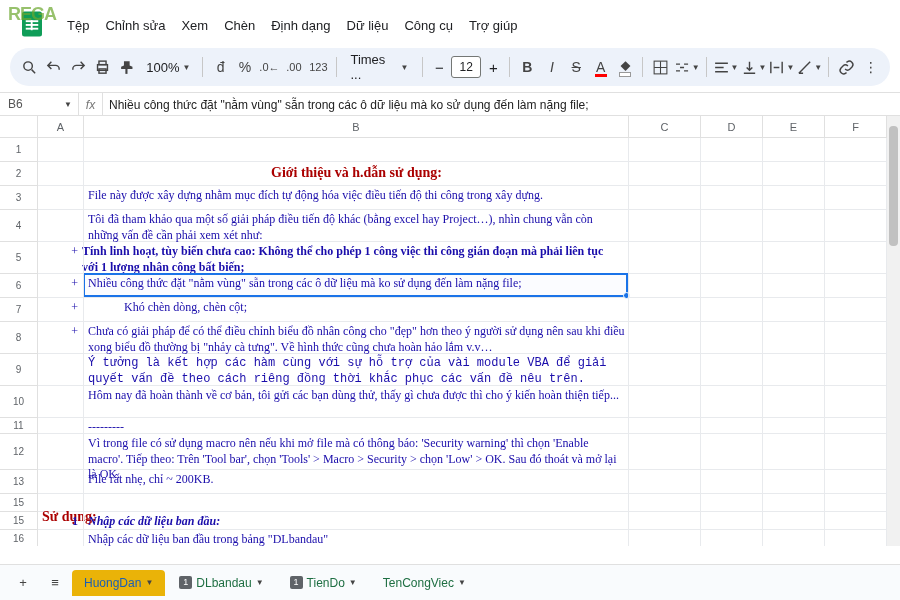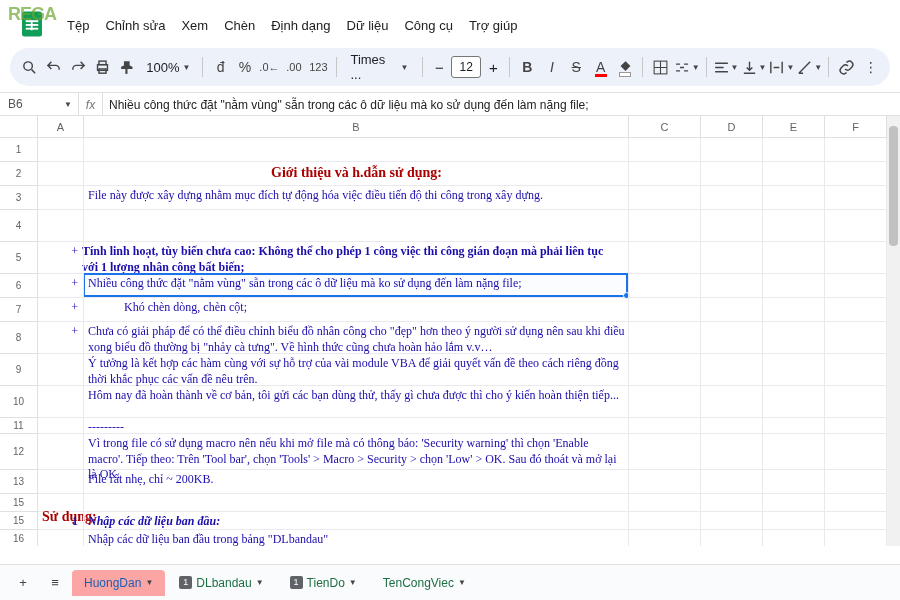--- a/index.html
+++ b/index.html
@@ -45,21 +45,21 @@
 .gridlines-h { position: absolute; left: 0; right: 0; height: 1px; background: #e8eaed; }
 .cell-txt { position: absolute; font-family: 'Times New Roman', serif; font-size: 12px; color: #1a0dab; padding: 2px 4px; line-height: 1.3; }
 .title-txt { font-size: 17px; font-weight: bold; color: #1a0dab; text-align: center; }
 .sub-txt { font-size: 14px; font-weight: bold; color: #a00; text-align: center; }
 .section-txt { font-size: 14px; font-weight: bold; color: #a00; }
 .sel-cell { position: absolute; border: 2px solid #1a73e8; background: rgba(26,115,232,0.02); }
 .sel-handle { position: absolute; width: 7px; height: 7px; background: #1a73e8; border: 1px solid #fff; border-radius: 50%; right: -4px; bottom: -4px; }
 .sheet-tabs { position: absolute; bottom: 0; left: 0; right: 0; height: 36px; background: #f9fbfd; border-top: 1px solid #e0e0e0; display: flex; align-items: center; padding: 0 8px; gap: 2px; }
 .stab-btn { width: 30px; height: 28px; display: flex; align-items: center; justify-content: center; cursor: pointer; color: #444; border-radius: 4px; }
 .stab { padding: 6px 12px; font-size: 12px; color: #1e6e42; display: flex; align-items: center; gap: 4px; cursor: pointer; border-radius: 4px 4px 0 0; }
-.stab.active { background: #fca5a5; color: #1a5fb4; }
+.stab.active { background: #eab308; color: #1a5fb4; }
 .stab-num { background: #5f6368; color: #fff; font-size: 9px; width: 13px; height: 13px; border-radius: 2px; text-align: center; line-height: 13px; }
 .scroll-v { position: absolute; right: 0; top: 0; bottom: 0; width: 13px; background: #f1f1f1; }
 .scroll-thumb { position: absolute; right: 2px; width: 9px; background: #c1c1c1; border-radius: 4px; }
 </style>
 </head>
 <body>
 
 <div class="watermark">REGA</div>
 
 <div class="topbar">
@@ -238,37 +238,38 @@
         <div class="rn" style="height: 18px; line-height: 18px;">15</div>
         <div class="rn" style="height: 18px; line-height: 18px;">16</div>
       </div>
     <div class="cells" id="cells">
         <div class="gridlines-h" style="top: 23px;"></div>
         <div class="gridlines-h" style="top: 47px;"></div>
         <div class="cell-txt sub-txt" style="left: 46px; top: 24px; width: 545px; height: 24px;">Giới thiệu và h.dẫn sử dụng:</div>
         <div class="gridlines-h" style="top: 71px;"></div>
         <div class="cell-txt " style="left: 46px; top: 48px; width: 545px; height: 24px;">File này được xây dựng nhằm mục đích tự động hóa việc điều tiến độ thi công trong xây dựng.</div>
         <div class="gridlines-h" style="top: 103px;"></div>
+        <div class="cell-txt " style="left: 46px; top: 72px; width: 545px; height: 32px;">Tôi đã tham khảo qua một số giải pháp điều tiến độ khác (bằng excel hay Project…), nhìn chung vẫn còn những vấn đề cần phải xem xét như:</div>
         <div class="gridlines-h" style="top: 135px;"></div>
         <div class="cell-txt" style="left: 0px; top: 104px; width: 46px; height: 32px; text-align: right; padding-right: 6px;">+</div>
         <div class="cell-txt " style="left: 40px; top: 104px; width: 545px; height: 32px; font-weight: bold;">Tính linh hoạt, tùy biến chưa cao: Không thể cho phép 1 công việc thi công gián đoạn mà phải liên tục với 1 lượng nhân công bất biến;</div>
         <div class="gridlines-h" style="top: 159px;"></div>
         <div class="cell-txt" style="left: 0px; top: 136px; width: 46px; height: 24px; text-align: right; padding-right: 6px;">+</div>
         <div class="cell-txt " style="left: 46px; top: 136px; width: 545px; height: 24px;">Nhiều công thức đặt "nằm vùng" sẵn trong các ô dữ liệu mà ko sử dụng đến làm nặng file;</div>
         <div class="sel-cell" style="left: 45px; top: 135px; width: 545px; height: 24px;">
           <div class="sel-handle"></div>
         </div>
         <div class="gridlines-h" style="top: 183px;"></div>
         <div class="cell-txt" style="left: 0px; top: 160px; width: 46px; height: 24px; text-align: right; padding-right: 6px;">+</div>
         <div class="cell-txt " style="left: 46px; top: 160px; width: 545px; height: 24px; margin-left: 36px;">Khó chèn dòng, chèn cột;</div>
         <div class="gridlines-h" style="top: 215px;"></div>
         <div class="cell-txt" style="left: 0px; top: 184px; width: 46px; height: 32px; text-align: right; padding-right: 6px;">+</div>
         <div class="cell-txt " style="left: 46px; top: 184px; width: 545px; height: 32px;">Chưa có giải pháp để có thể điều chỉnh biểu đồ nhân công cho "đẹp" hơn theo ý người sử dụng nên sau khi điều xong biểu đồ thường bị "nhảy cà tưng". Về hình thức cũng chưa hoàn hảo lắm v.v…</div>
         <div class="gridlines-h" style="top: 247px;"></div>
-        <div class="cell-txt " style="left: 46px; top: 216px; width: 545px; height: 32px;">Ý tưởng là kết hợp các hàm cùng với sự hỗ trợ của vài module VBA để giải quyết vấn đề theo cách riêng đồng thời khắc phục các vấn đề nêu trên.</div>
+        <div class="cell-txt " style="left: 46px; top: 216px; width: 545px; height: 32px; font-family: Liberation Mono, monospace;">Ý tưởng là kết hợp các hàm cùng với sự hỗ trợ của vài module VBA để giải quyết vấn đề theo cách riêng đồng thời khắc phục các vấn đề nêu trên.</div>
         <div class="gridlines-h" style="top: 279px;"></div>
         <div class="cell-txt " style="left: 46px; top: 248px; width: 545px; height: 32px;">Hôm nay đã hoàn thành về cơ bản, tôi gửi các bạn dùng thử, thấy gì chưa được thì cho ý kiến hoàn thiện tiếp...</div>
         <div class="gridlines-h" style="top: 295px;"></div>
         <div class="cell-txt " style="left: 46px; top: 280px; width: 545px; height: 16px;">---------</div>
         <div class="gridlines-h" style="top: 331px;"></div>
         <div class="cell-txt " style="left: 46px; top: 296px; width: 545px; height: 36px;">Vì trong file có sử dụng macro nên nếu khi mở file mà có thông báo: 'Security warning' thì chọn 'Enable macro'. Tiếp theo: Trên 'Tool bar', chọn 'Tools' &gt; Macro &gt; Security &gt; chọn 'Low' &gt; OK. Sau đó thoát và mở lại là OK.</div>
         <div class="gridlines-h" style="top: 355px;"></div>
         <div class="cell-txt " style="left: 46px; top: 332px; width: 545px; height: 24px;">File rất nhẹ, chỉ ~ 200KB.</div>
         <div class="gridlines-h" style="top: 373px;"></div>
         <div class="cell-txt section-txt" style="left: 0px; top: 356px; width: 591px; height: 18px; margin-top: 12px;">Sử dụng:</div>

